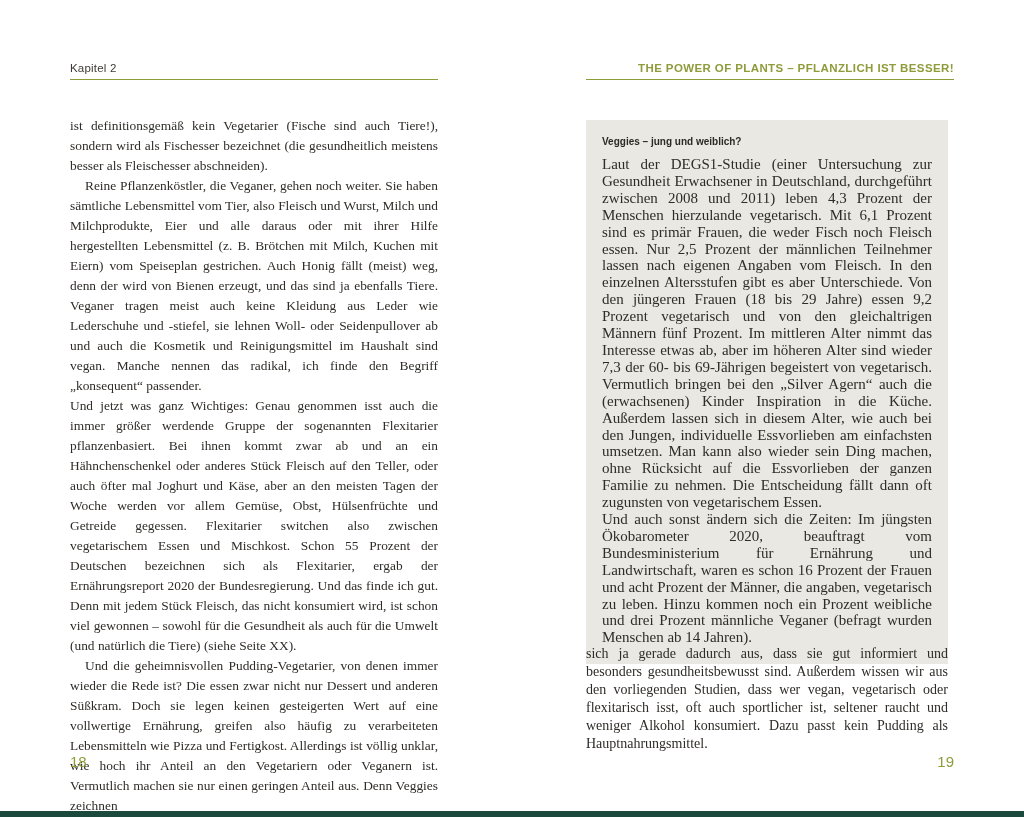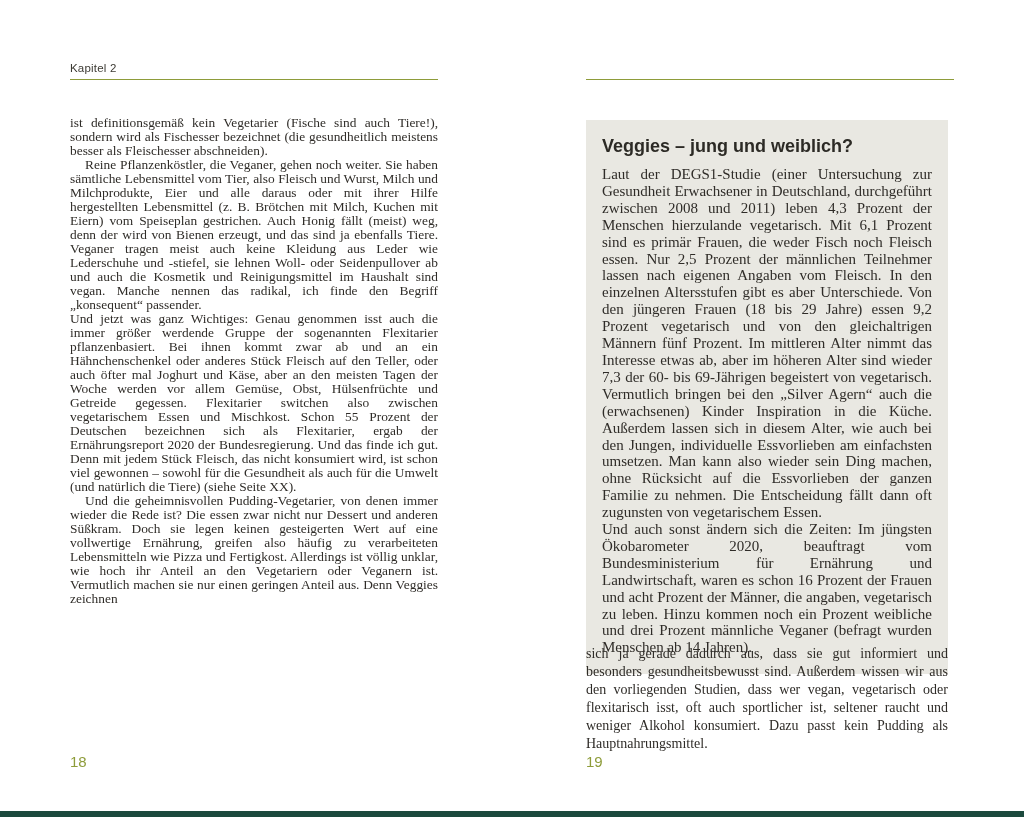--- a/index.html
+++ b/index.html
@@ -56,21 +56,21 @@
   }
   #rule-left  { left: 70px; width: 368px; }
   #rule-right { left: 74px; width: 368px; }
 
   .body-text {
     position: absolute;
     left: 70px;
     top: 100px;
     width: 368px;
     font-size: 13.4px;
-    line-height: 14px;
+    line-height: 20px;
     text-align: justify;
     hyphens: auto;
     -webkit-hyphens: auto;
   }
   .body-text p {
     margin: 0;
   }
   .body-text p.indent {
     text-indent: 15px;
   }
@@ -80,21 +80,21 @@
     left: 74px;
     top: 104px;
     width: 362px;
     box-sizing: border-box;
     background: var(--box_bg, #e9e8e2);
     padding: 16px 16px 18px 16px;
   }
   .sidebar-title {
     font-family: "Liberation Sans", sans-serif;
     font-weight: bold;
-    font-size: 18px;
+    font-size: 10px;
     color: #2c2a25;
     margin: 0 0 9px 0;
   }
   .sidebar-box p {
     margin: 0;
     font-size: 15px;
     line-height: 16.9px;
     text-align: justify;
     hyphens: auto;
     -webkit-hyphens: auto;
@@ -115,21 +115,21 @@
 
   .page-number {
     position: absolute;
     top: 737px;
     font-family: "Liberation Sans", sans-serif;
     font-weight: normal;
     font-size: 15px;
     color: var(--accent_green, #8e9c3a);
   }
   #pagenum-left  { left: 70px; }
-  #pagenum-right { left: 74px; width: 368px; }
+  #pagenum-right { left: 74px; width: 368px; text-align: right; }
 
   .bottom-bar {
     position: absolute;
     left: 0;
     bottom: 0;
     width: 1024px;
     height: 6px;
     background: var(--footer_bar, #1c4a3d);
   }
 </style>
@@ -146,20 +146,21 @@
       <p>ist definitionsgemäß kein Vegetarier (Fische sind auch Tiere!), sondern wird als Fischesser bezeichnet (die gesundheitlich meistens besser als Fleischesser abschneiden).</p>
       <p class="indent">Reine Pflanzenköstler, die Veganer, gehen noch weiter. Sie haben sämtliche Lebensmittel vom Tier, also Fleisch und Wurst, Milch und Milchprodukte, Eier und alle daraus oder mit ihrer Hilfe hergestellten Lebensmittel (z. B. Brötchen mit Milch, Kuchen mit Eiern) vom Speiseplan gestrichen. Auch Honig fällt (meist) weg, denn der wird von Bienen erzeugt, und das sind ja ebenfalls Tiere. Veganer tragen meist auch keine Kleidung aus Leder wie Lederschuhe und -stiefel, sie lehnen Woll- oder Seidenpullover ab und auch die Kosmetik und Reinigungsmittel im Haushalt sind vegan. Manche nennen das radikal, ich finde den Begriff „konsequent“ passender.</p>
       <p>Und jetzt was ganz Wichtiges: Genau genommen isst auch die immer größer werdende Gruppe der sogenannten Flexitarier pflanzenbasiert. Bei ihnen kommt zwar ab und an ein Hähnchenschenkel oder anderes Stück Fleisch auf den Teller, oder auch öfter mal Joghurt und Käse, aber an den meisten Tagen der Woche werden vor allem Gemüse, Obst, Hülsenfrüchte und Getreide gegessen. Flexitarier switchen also zwischen vegetarischem Essen und Mischkost. Schon 55 Prozent der Deutschen bezeichnen sich als Flexitarier, ergab der Ernährungsreport 2020 der Bundesregierung. Und das finde ich gut. Denn mit jedem Stück Fleisch, das nicht konsumiert wird, ist schon viel gewonnen – sowohl für die Gesundheit als auch für die Umwelt (und natürlich die Tiere) (siehe Seite XX).</p>
       <p class="indent">Und die geheimnisvollen Pudding-Vegetarier, von denen immer wieder die Rede ist? Die essen zwar nicht nur Dessert und anderen Süßkram. Doch sie legen keinen gesteigerten Wert auf eine vollwertige Ernährung, greifen also häufig zu verarbeiteten Lebensmitteln wie Pizza und Fertigkost. Allerdings ist völlig unklar, wie hoch ihr Anteil an den Vegetariern oder Veganern ist. Vermutlich machen sie nur einen geringen Anteil aus. Denn Veggies zeichnen</p>
     </div>
 
     <div class="page-number" id="pagenum-left">18</div>
   </div>
 
   <div class="page" id="page-right">
+    <div class="running-head">THE POWER OF PLANTS – PFLANZLICH IST BESSER!</div>
     <div class="head-rule" id="rule-right"></div>
 
     <div class="sidebar-box">
       <h3 class="sidebar-title">Veggies – jung und weiblich?</h3>
       <p>Laut der DEGS1-Studie (einer Untersuchung zur Gesundheit Erwachsener in Deutschland, durchgeführt zwischen 2008 und 2011) leben 4,3 Prozent der Menschen hierzulande vegetarisch. Mit 6,1 Prozent sind es primär Frauen, die weder Fisch noch Fleisch essen. Nur 2,5 Prozent der männlichen Teilnehmer lassen nach eigenen Angaben vom Fleisch. In den einzelnen Altersstufen gibt es aber Unterschiede. Von den jüngeren Frauen (18 bis 29 Jahre) essen 9,2 Prozent vegetarisch und von den gleichaltrigen Männern fünf Prozent. Im mittleren Alter nimmt das Interesse etwas ab, aber im höheren Alter sind wieder 7,3 der 60- bis 69-Jährigen begeistert von vegetarisch. Vermutlich bringen bei den „Silver Agern“ auch die (erwachsenen) Kinder Inspiration in die Küche. Außerdem lassen sich in diesem Alter, wie auch bei den Jungen, individuelle Essvorlieben am einfachsten umsetzen. Man kann also wieder sein Ding machen, ohne Rücksicht auf die Essvorlieben der ganzen Familie zu nehmen. Die Entscheidung fällt dann oft zugunsten von vegetarischem Essen.</p>
       <p>Und auch sonst ändern sich die Zeiten: Im jüngsten Ökobarometer 2020, beauftragt vom Bundesministerium für Ernährung und Landwirtschaft, waren es schon 16 Prozent der Frauen und acht Prozent der Männer, die angaben, vegetarisch zu leben. Hinzu kommen noch ein Prozent weibliche und drei Prozent männliche Veganer (befragt wurden Menschen ab 14 Jahren).</p>
     </div>
 
     <div class="continuation">
       <p>sich ja gerade dadurch aus, dass sie gut informiert und besonders gesundheitsbewusst sind. Außerdem wissen wir aus den vorliegenden Studien, dass wer vegan, vegetarisch oder flexitarisch isst, oft auch sportlicher ist, seltener raucht und weniger Alkohol konsumiert. Dazu passt kein Pudding als Hauptnahrungsmittel.</p>

